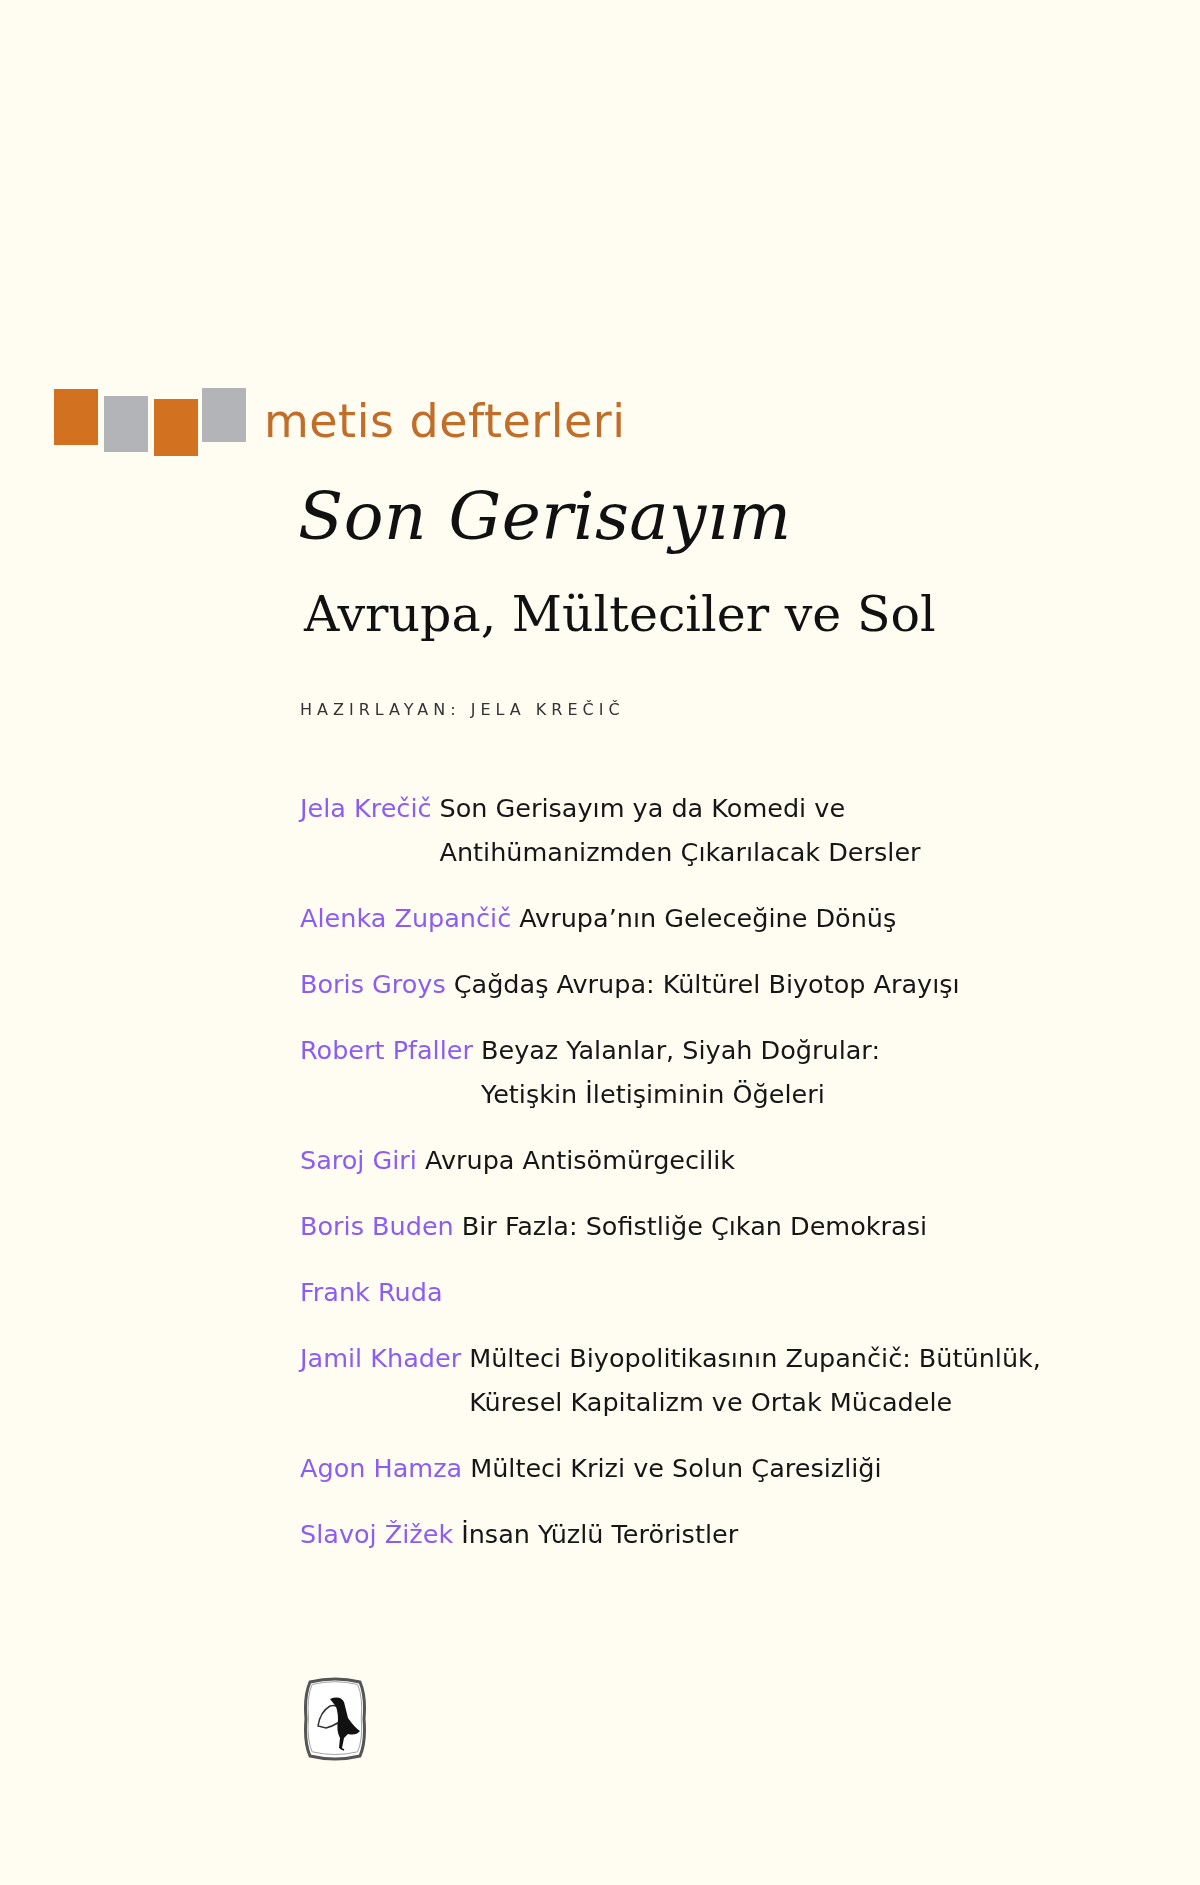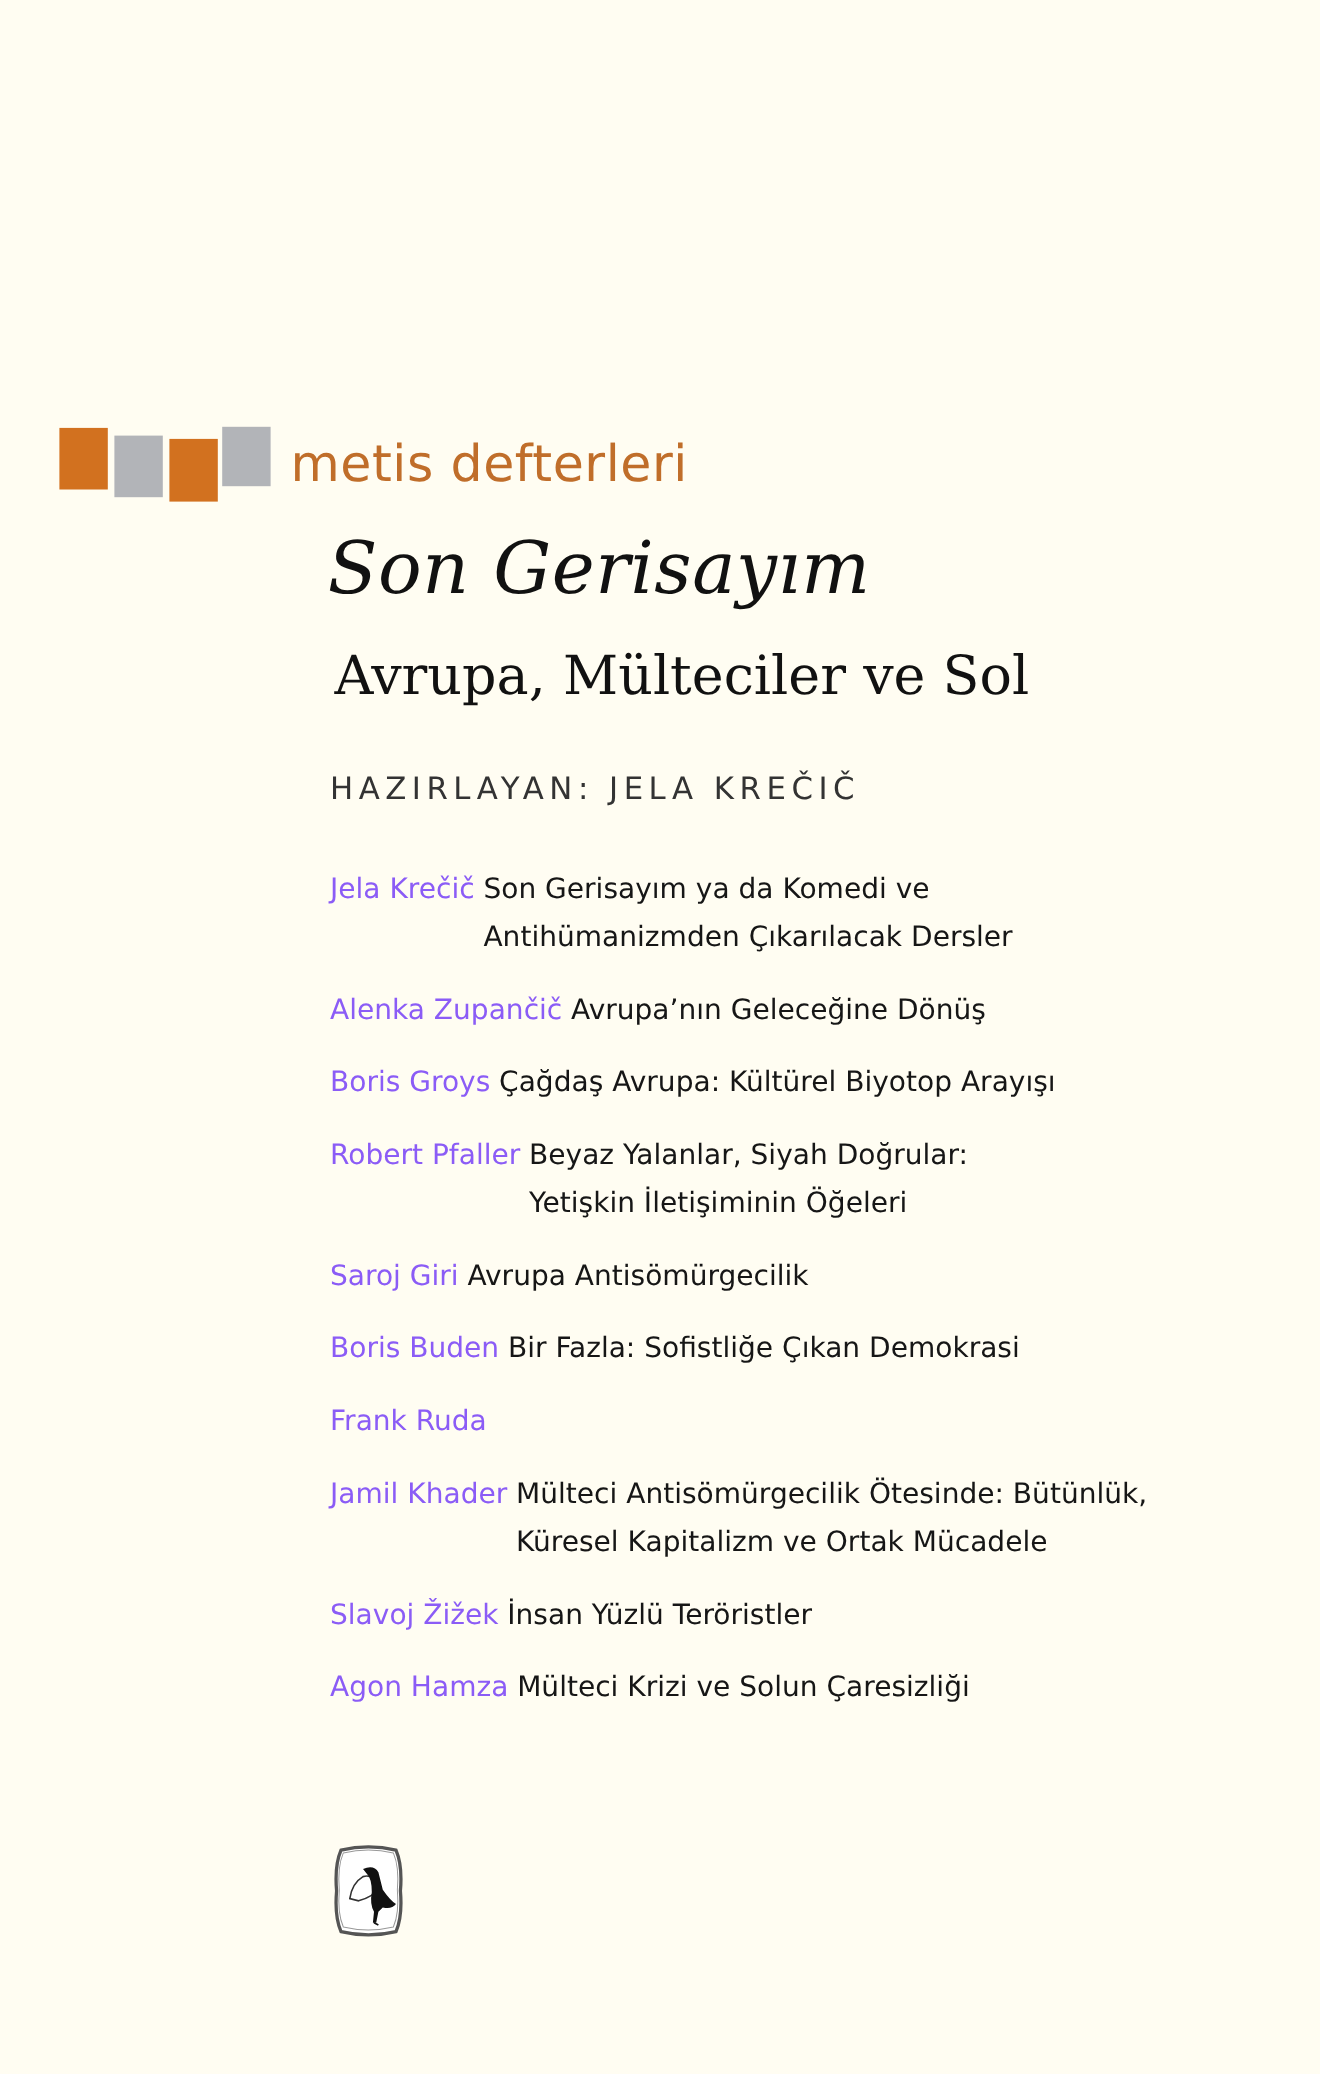--- a/index.html
+++ b/index.html
@@ -23,21 +23,21 @@
     font-family:"DejaVu Serif", serif; font-style:italic;
     font-size:66px; color:#111; letter-spacing:0.5px;
   }
   .subtitle {
     position:absolute; left:304px; top:586px;
     font-family:"DejaVu Serif", serif; 
     font-size:49px; color:#111;
   }
   .editor {
     position:absolute; left:300px; top:700px;
-    font-size:28px; color:#333; letter-spacing:5px;
+    font-size:16px; color:#333; letter-spacing:5px;
   }
   .toc { position:absolute; left:300px; top:786px; width:860px; }
   .entry { display:flex; margin-bottom:22px; font-size:25.5px; line-height:44px; }
   .author { color:#8b5cf6; white-space:nowrap; padding-right:8px; }
   .ctitle { color:#161616; }
   .emblem { position:absolute; left:300px; top:1676px; width:70px; height:86px; }
 </style>
 </head>
 <body>
 
@@ -76,29 +76,29 @@
   </div>
   <div class="entry">
     <span class="author">Boris Buden</span>
     <span class="ctitle">Bir Fazla: Sofistliğe Çıkan Demokrasi</span>
   </div>
   <div class="entry">
     <span class="author">Frank Ruda</span>
   </div>
   <div class="entry">
     <span class="author">Jamil Khader</span>
-    <span class="ctitle"><span>Mülteci Antisömürgecilik Ötesinde: Bütünlük,</span><br><span>Küresel Kapitalizm ve Ortak Mücadele</span></span>
+    <span class="ctitle"><span>Mülteci Biyopolitikasının Zupančič: Bütünlük,</span><br><span>Küresel Kapitalizm ve Ortak Mücadele</span></span>
+  </div>
+  <div class="entry">
+    <span class="author">Agon Hamza</span>
+    <span class="ctitle">Mülteci Krizi ve Solun Çaresizliği</span>
   </div>
   <div class="entry">
     <span class="author">Slavoj Žižek</span>
     <span class="ctitle">İnsan Yüzlü Teröristler</span>
-  </div>
-  <div class="entry">
-    <span class="author">Agon Hamza</span>
-    <span class="ctitle">Mülteci Krizi ve Solun Çaresizliği</span>
   </div>
 </div>
 
 <div class="emblem">
   <svg width="70" height="86" viewBox="0 0 70 86">
     <path d="M10 6 Q35 0 60 6 Q66 20 64 43 Q66 66 60 80 Q35 86 10 80 Q4 66 6 43 Q4 20 10 6 Z" fill="#fff" stroke="#555" stroke-width="3"></path>
     <path d="M10 6 Q35 0 60 6 Q66 20 64 43 Q66 66 60 80 Q35 86 10 80 Q4 66 6 43 Q4 20 10 6 Z" fill="none" stroke="#999" stroke-width="1" transform="translate(3,3) scale(0.91)"></path>
     <path d="M18 50 Q20 36 30 30 Q40 27 45 40 Q40 48 26 52 Z" fill="#fff" stroke="#333" stroke-width="1.5"></path>
     <path d="M30 23 Q40 19 44 26 L48 42 Q55 52 60 55 Q56 60 48 58 L44 62 L42 72 L39 72 L40 62 Q36 55 38 44 Q38 32 34 28 Z" fill="#111"></path>
     <line x1="40" y1="72" x2="44" y2="74" stroke="#111" stroke-width="1.5"></line>

